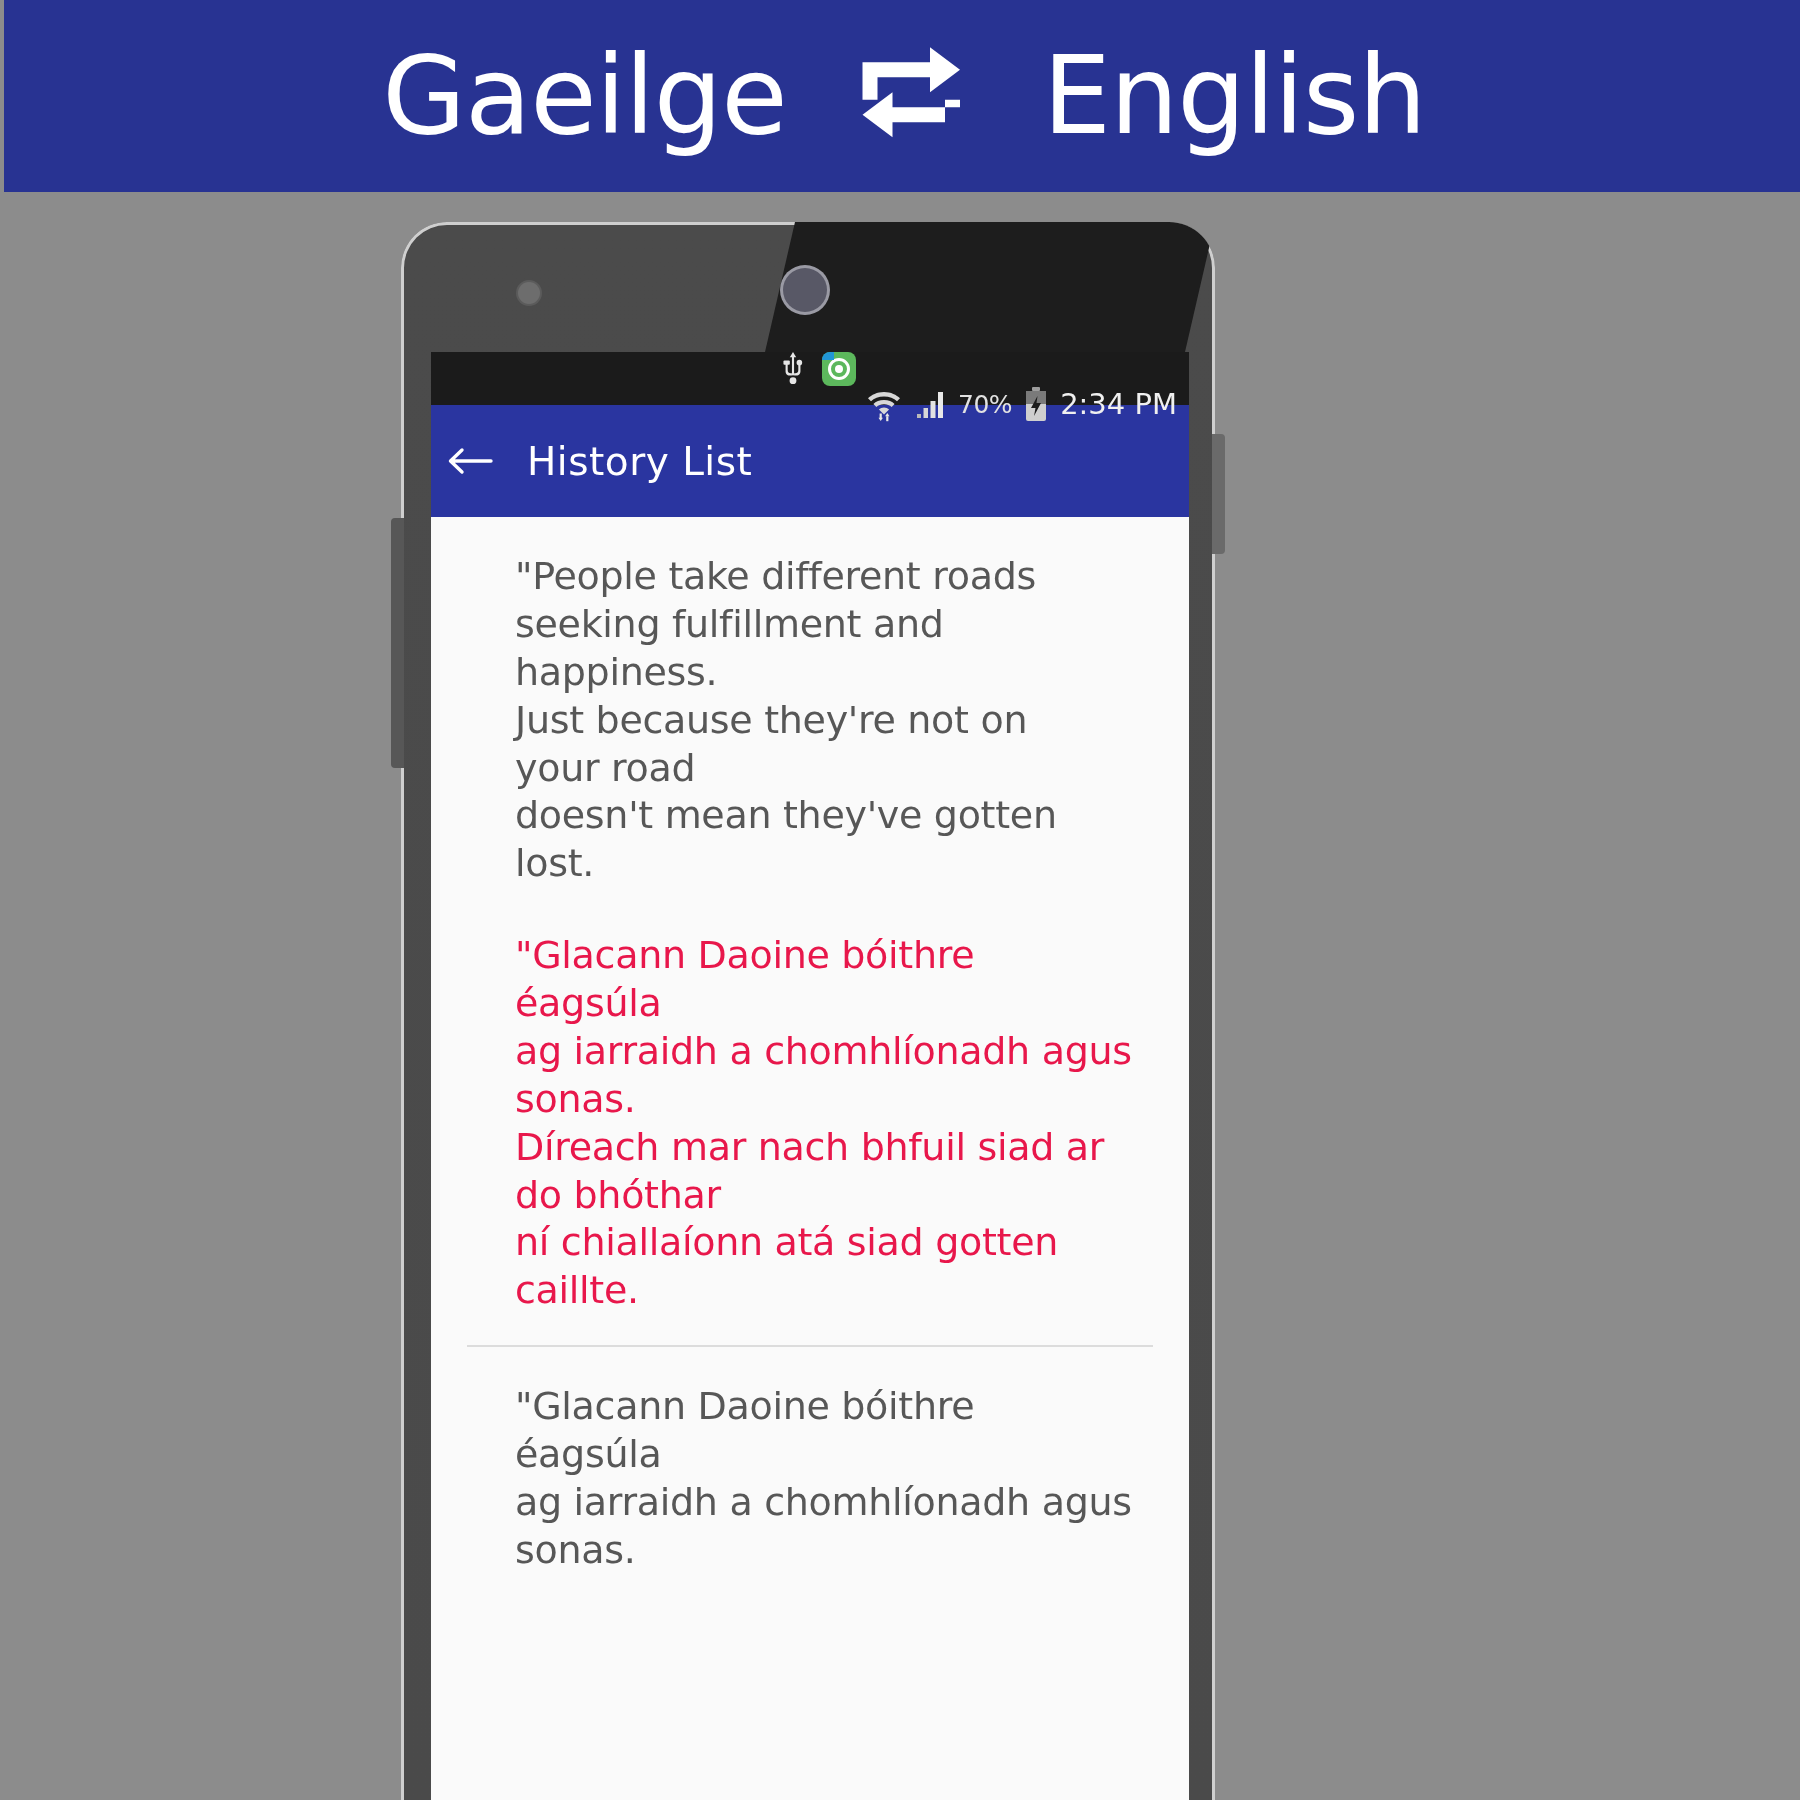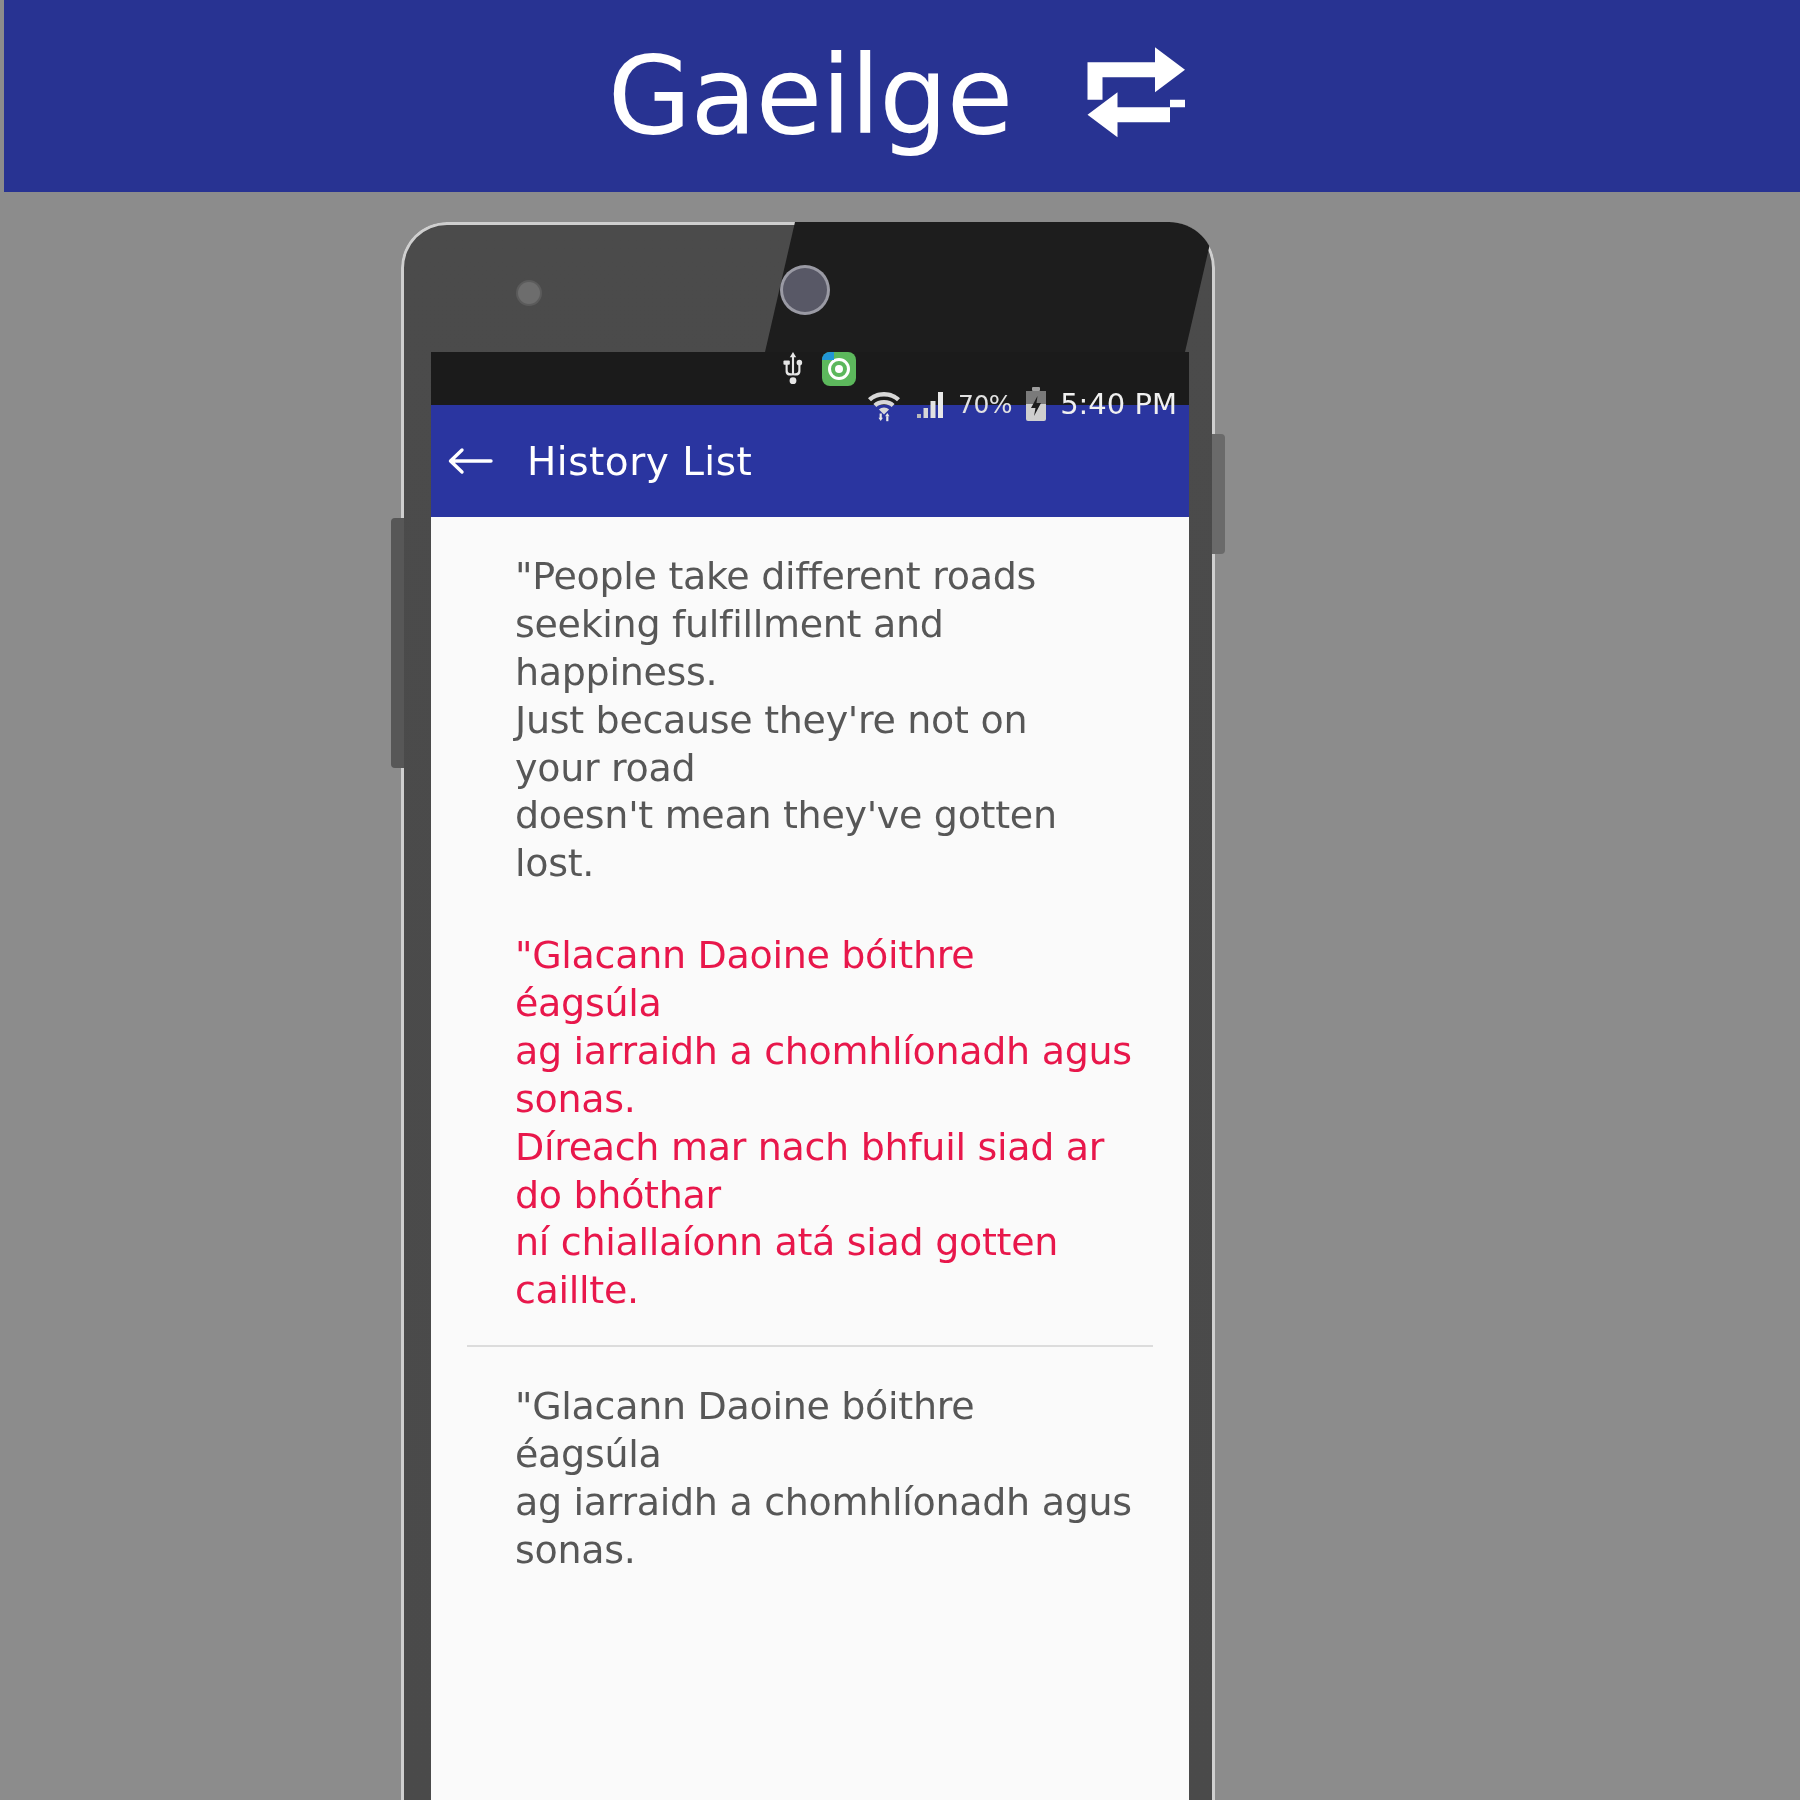--- a/index.html
+++ b/index.html
@@ -239,20 +239,21 @@
 <div class="page-bg"></div>
 
 <div class="promo-banner">
   <span class="promo-lang">Gaeilge</span>
 
   <svg class="promo-swap" viewBox="0 0 64 64">
     <path fill="#ffffff" d="M4 14h36v-8l16 12-16 12v-8H12v12H4z"></path>
     <path fill="#ffffff" d="M60 38H24v-8L8 42l16 12v-8h28V34h8z" transform="translate(-4,0)"></path>
   </svg>
 
+  <span class="promo-lang">English</span>
 </div>
 
 <div class="device">
   <div class="device-body"></div>
   <div class="device-glass">
     <div class="glass-shine"></div>
   </div>
   <div class="cam-small"></div>
   <div class="cam-large"></div>
   <div class="btn-power"></div>
@@ -291,21 +292,21 @@
           <path fill="#e2e2e2" d="M16.5 13h5v17h-5z"></path>
           <path fill="#e8e8e8" d="M24 4h5v26h-5z"></path>
         </svg>
         <span class="sb-battpct">70%</span>
         <svg class="icon-battery" viewBox="0 0 24 34">
           <rect fill="#9e9e9e" x="8" y="0" width="8" height="4" rx="1"></rect>
           <rect fill="#cfcfcf" x="2" y="4" width="20" height="30" rx="2"></rect>
           <rect fill="#7a7a7a" x="2" y="4" width="20" height="13"></rect>
           <path fill="#1b1b1b" d="M13.5 9l-6.5 12h4.5l-1.5 8 7-13h-4.5z"></path>
         </svg>
-        <span class="sb-clock">5:40 PM</span>
+        <span class="sb-clock">2:34 PM</span>
       </div>
     </div>
 
     <div class="appbar">
       <svg class="back-arrow" viewBox="0 0 46 34">
         <path fill="none" stroke="#ffffff" stroke-width="3.4" stroke-linecap="round" stroke-linejoin="round" d="M44 17H4M15 6L3.5 17 15 28"></path>
       </svg>
       <span class="appbar-title">History List</span>
     </div>
 

